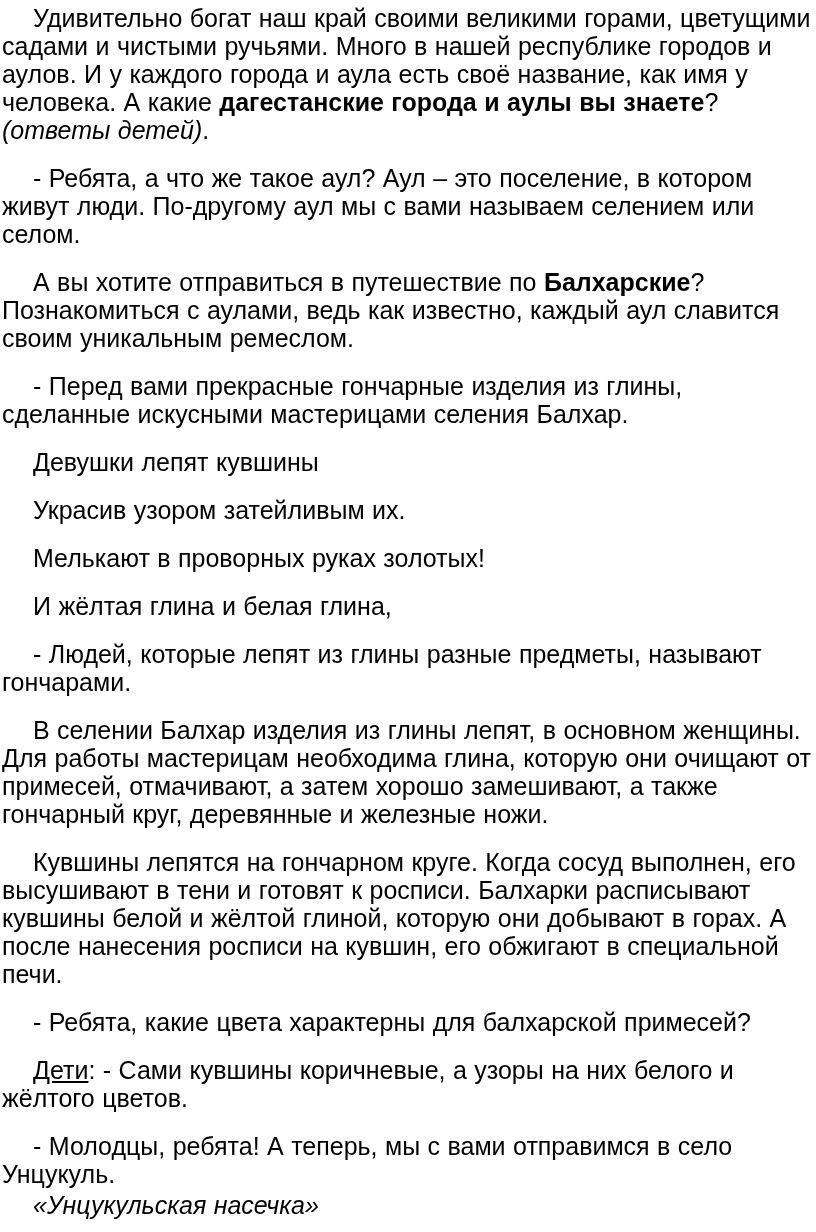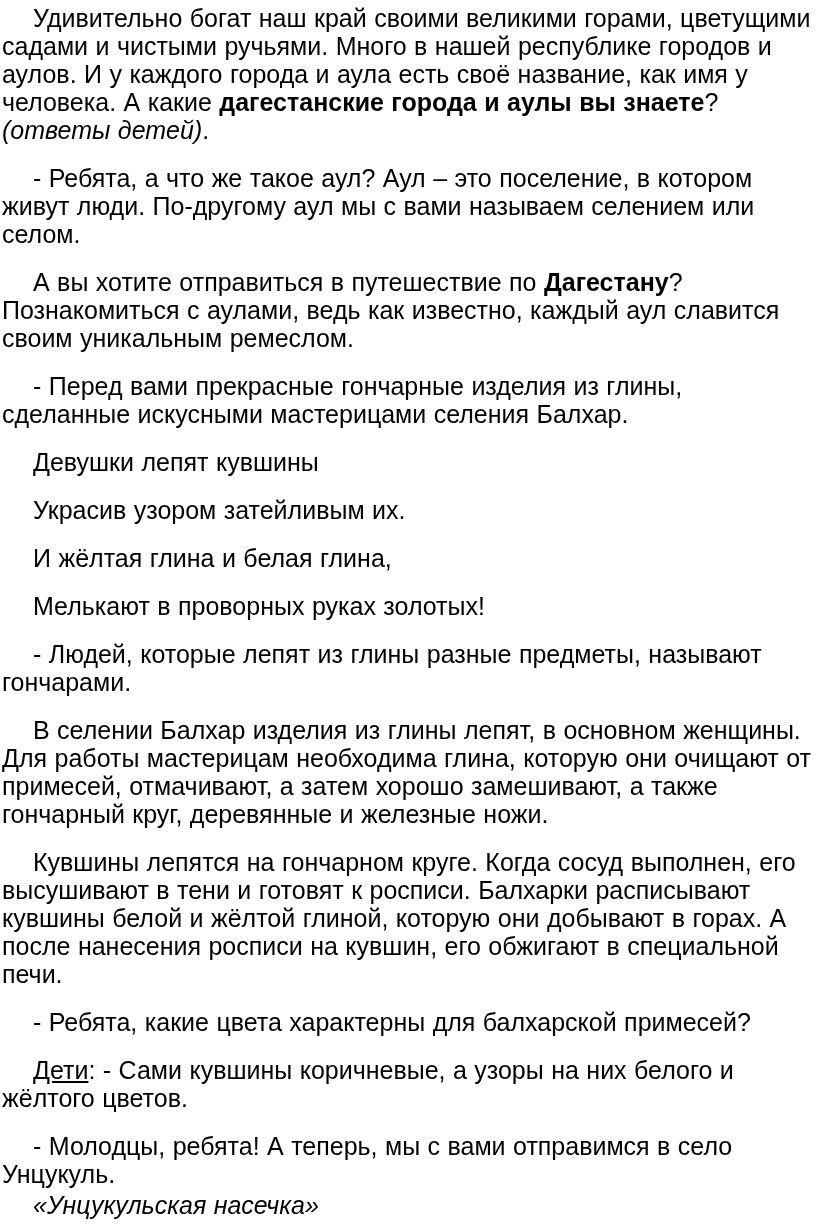--- a/index.html
+++ b/index.html
@@ -32,26 +32,26 @@
   .b { font-weight: bold; }
   .i { font-style: italic; }
   .u { text-decoration: underline; text-align: right; }
 </style>
 </head>
 <body style="background: rgb(255, 255, 255); color: rgb(0, 0, 0);">
 
 <div class="page">
     <p class="para"><span class="">Удивительно богат наш край своими великими горами, цветущими садами и чистыми ручьями. Много в нашей республике городов и аулов. И у каждого города и аула есть своё название, как имя у человека. А какие </span><span class="b">дагестанские города и аулы вы знаете</span><span class="">? </span><span class="i">(ответы детей)</span><span class="">.</span></p>
     <p class="para"><span class="">- Ребята, а что же такое аул? Аул – это поселение, в котором живут люди. По-другому аул мы с вами называем селением или селом.</span></p>
-    <p class="para"><span class="">А вы хотите отправиться в путешествие по </span><span class="b">Дагестану</span><span class="">? Познакомиться с аулами, ведь как известно, каждый аул славится своим уникальным ремеслом.</span></p>
+    <p class="para"><span class="">А вы хотите отправиться в путешествие по </span><span class="b">Балхарские</span><span class="">? Познакомиться с аулами, ведь как известно, каждый аул славится своим уникальным ремеслом.</span></p>
     <p class="para"><span class="">- Перед вами прекрасные гончарные изделия из глины, сделанные искусными мастерицами селения Балхар.</span></p>
     <p class="para"><span class="">Девушки лепят кувшины</span></p>
     <p class="para"><span class="">Украсив узором затейливым их.</span></p>
+    <p class="para"><span class="">Мелькают в проворных руках золотых!</span></p>
     <p class="para"><span class="">И жёлтая глина и белая глина,</span></p>
-    <p class="para"><span class="">Мелькают в проворных руках золотых!</span></p>
     <p class="para"><span class="">- Людей, которые лепят из глины разные предметы, называют гончарами.</span></p>
     <p class="para"><span class="">В селении Балхар изделия из глины лепят, в основном женщины. Для работы мастерицам необходима глина, которую они очищают от примесей, отмачивают, а затем хорошо замешивают, а также гончарный круг, деревянные и железные ножи.</span></p>
     <p class="para"><span class="">Кувшины лепятся на гончарном круге. Когда сосуд выполнен, его высушивают в тени и готовят к росписи. Балхарки расписывают кувшины белой и жёлтой глиной, которую они добывают в горах. А после нанесения росписи на кувшин, его обжигают в специальной печи.</span></p>
     <p class="para"><span class="">- Ребята, какие цвета характерны для балхарской примесей?</span></p>
     <p class="para"><span class="u">Дети</span><span class="">: - Сами кувшины коричневые, а узоры на них белого и жёлтого цветов.</span></p>
     <p class="para"><span class="">- Молодцы, ребята! А теперь, мы с вами отправимся в село Унцукуль.</span></p>
     <p class="para tight"><span class="i">«Унцукульская насечка»</span></p>
   </div>
 
 </body></html>

